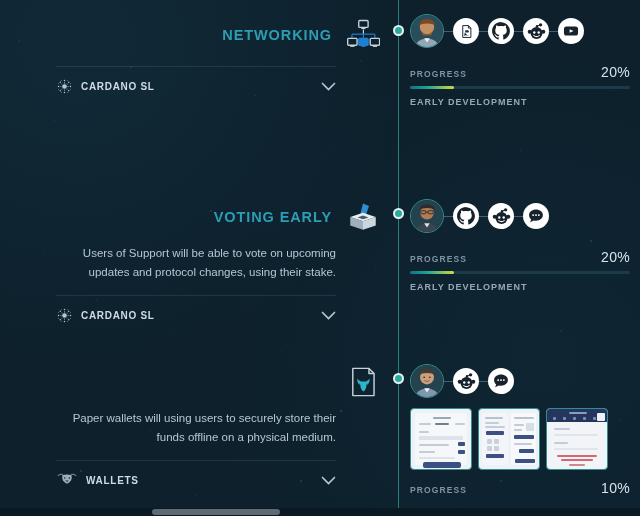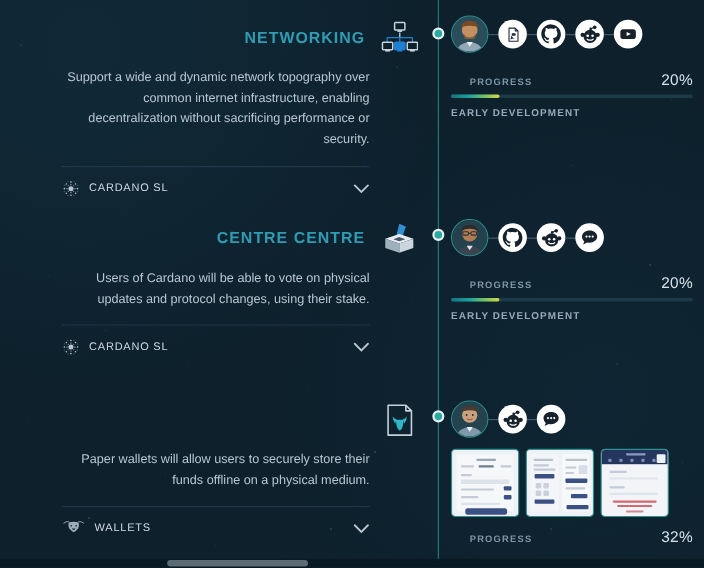--- a/index.html
+++ b/index.html
@@ -25,36 +25,36 @@
   
   .left{position:absolute;left:0;top:0;width:392px;height:516px;}
   .section{position:absolute;left:0;width:392px;}
   .sec-head{display:flex;align-items:center;justify-content:flex-end;gap:14px;padding-right:12px;}
   .sec-title{color:#2e9db4;font-size:14.5px;font-weight:bold;letter-spacing:.9px;}
   .sec-icon{width:34px;height:34px;flex:none;display:block;}
   .sec-desc{margin:10px 56px 0 56px;text-align:right;font-size:11.5px;line-height:1.62;color:#b7c6d2;}
   .chooser{margin:14px 56px 0 56px;border-top:1px solid rgba(120,160,185,.17);
     padding-top:11px;display:flex;align-items:center;gap:8px;}
   .chooser .logo{width:17px;height:17px;flex:none;}
-  .chooser .name{font-size:10px;font-weight:normal;letter-spacing:.7px;color:#cfdbe4;flex:1;}
+  .chooser .name{font-size:10px;font-weight:bold;letter-spacing:.7px;color:#cfdbe4;flex:1;}
   .chev{width:15px;height:9px;flex:none;}
 
   
   .right{position:absolute;left:410px;top:0;width:230px;height:516px;}
   .panel{position:absolute;left:0;width:220px;}
   .people{display:flex;align-items:center;height:46px;}
   .avatar{width:34px;height:34px;border-radius:50%;border:1.5px solid #2f8e8e;
     box-sizing:border-box;overflow:hidden;flex:none;position:relative;background:#22424f;}
   .connector{width:9px;height:1px;background:#44606e;flex:none;}
   .circ{width:26px;height:26px;border-radius:50%;background:#fff;flex:none;
     display:flex;align-items:center;justify-content:center;}
   .circ svg{display:block;}
 
   .prog-row{display:flex;align-items:baseline;justify-content:space-between;}
-  .prog-label{font-size:8.5px;font-weight:bold;letter-spacing:1.1px;color:#7e95a6;margin-left:17px;}
+  .prog-label{font-size:8.5px;font-weight:bold;letter-spacing:1.1px;color:#7e95a6;}
   .prog-pct{font-size:14px;color:#d6e2ea;letter-spacing:.3px;}
   .bar{position:relative;height:3px;margin-top:6px;background:#1d3a48;border-radius:2px;}
   .bar-fill{position:absolute;left:0;top:0;height:3px;border-radius:2px;
     background:linear-gradient(90deg,#17707f 0%,#19a39b 38%,#7ec35f 72%,#cfd944 100%);}
   .stage-label{margin-top:8px;font-size:9px;font-weight:bold;letter-spacing:1px;color:#96a9b8;}
 
   .shots{display:flex;gap:6px;margin-top:4px;}
   .shot{width:62px;height:62px;border-radius:4px;background:#eef1f5;
     border:1.5px solid #2f8e8e;box-sizing:border-box;overflow:hidden;position:relative;}
   .shot.dark-head{background:#f2f4f7;}
@@ -124,21 +124,20 @@
           <path d="M7 19 H34" stroke="#1f7fd0" stroke-width="1.4" fill="none"></path>
           <path d="M7 19 V24 M20.5 19 V24 M34 19 V24" stroke="#1f7fd0" stroke-width="1.4" fill="none"></path>
           <rect x="2" y="24" width="11" height="8" rx="1" fill="none" stroke="#c6d2da" stroke-width="1.6"></rect>
           <rect x="5" y="32" width="5" height="2" fill="#c6d2da"></rect>
           <rect x="15" y="24" width="11" height="8" rx="1" fill="#1f7fd0" stroke="#1f7fd0" stroke-width="1.6"></rect>
           <rect x="18" y="32" width="5" height="2" fill="#1f7fd0"></rect>
           <rect x="28.5" y="24" width="11" height="8" rx="1" fill="none" stroke="#c6d2da" stroke-width="1.6"></rect>
           <rect x="31.5" y="32" width="5" height="2" fill="#c6d2da"></rect>
         </svg>
       </div>
-      <div class="sec-desc">Support a wide and dynamic network topography over common internet infrastructure, enabling decentralization without sacrificing performance or security.</div>
       <div class="chooser">
         <svg class="logo" viewBox="0 0 40 40">
           <g fill="#b9c7d2">
             <circle cx="20" cy="20" r="5.4"></circle>
             <circle cx="20" cy="6" r="1.7"></circle>
               <circle cx="20" cy="34" r="1.7"></circle>
             <circle cx="6" cy="20" r="1.7"></circle>
               <circle cx="34" cy="20" r="1.7"></circle>
             <circle cx="10.1" cy="10.1" r="1.6"></circle>
               <circle cx="29.9" cy="29.9" r="1.6"></circle>
@@ -164,30 +163,30 @@
         </svg>
         <span class="name">CARDANO SL</span>
         <svg class="chev" viewBox="0 0 20 12">
           <path d="M2 2 L10 10 L18 2" fill="none" stroke="#b9c7d2" stroke-width="2.2" stroke-linecap="round"></path>
         </svg>
       </div>
     </div>
 
     <div class="section" style="top:200px">
       <div class="sec-head">
-        <div class="sec-title">CENTRE CENTRE</div>
+        <div class="sec-title">VOTING EARLY</div>
         <svg class="sec-icon" viewBox="0 0 40 40">
           <path d="M20 4 L27 7 L23 19 L17 16 Z" fill="#2f8fd0"></path>
           <path d="M5 20 L20 15 L35 20 L20 25 Z" fill="#e8edf1"></path>
           <path d="M5 20 L5 30 L20 35 L20 25 Z" fill="#9fb0bd"></path>
           <path d="M35 20 L35 30 L20 35 L20 25 Z" fill="#cbd6df"></path>
           <path d="M13.5 20.5 L20 18.3 L26.5 20.5 L20 22.6 Z" fill="#45566a"></path>
         </svg>
       </div>
-      <div class="sec-desc">Users of Cardano will be able to vote on physical updates and protocol changes, using their stake.</div>
+      <div class="sec-desc">Users of Support will be able to vote on upcoming updates and protocol changes, using their stake.</div>
       <div class="chooser">
         <svg class="logo" viewBox="0 0 40 40">
           <g fill="#b9c7d2">
             <circle cx="20" cy="20" r="5.4"></circle>
             <circle cx="20" cy="6" r="1.7"></circle>
               <circle cx="20" cy="34" r="1.7"></circle>
             <circle cx="6" cy="20" r="1.7"></circle>
               <circle cx="34" cy="20" r="1.7"></circle>
             <circle cx="10.1" cy="10.1" r="1.6"></circle>
               <circle cx="29.9" cy="29.9" r="1.6"></circle>
@@ -223,21 +222,21 @@
         <svg class="sec-icon" viewBox="0 0 40 40">
           <path d="M8 4 H27 L33 10 V36 H8 Z" fill="none" stroke="#c6d2da" stroke-width="1.7" stroke-linejoin="round"></path>
           <path d="M27 4 V10 H33" fill="none" stroke="#c6d2da" stroke-width="1.7" stroke-linejoin="round"></path>
           <g fill="#2fb6c8">
             <path d="M13 16 q2.2 2.6 4.2 3.2 l-1.6 4.4 q-2.6-3-2.6-7.6 Z"></path>
             <path d="M28 16 q-2.2 2.6 -4.2 3.2 l1.6 4.4 q2.6-3 2.6-7.6 Z"></path>
             <path d="M16 19.5 h9 l-1.4 7.2 q-.9 3.4 -3.1 4.6 q-2.2-1.2 -3.1-4.6 Z"></path>
           </g>
         </svg>
       </div>
-      <div class="sec-desc">Paper wallets will allow users to securely store their funds offline on a physical medium.</div>
+      <div class="sec-desc">Paper wallets will using users to securely store their funds offline on a physical medium.</div>
       <div class="chooser">
         <svg class="logo" viewBox="0 0 44 34" style="width:22px;height:17px">
           <g fill="none" stroke="#aebcc8" stroke-width="1.5" stroke-linecap="round">
             <path d="M4 7 q4-3.5 9-2.5"></path>
             <path d="M40 7 q-4-3.5 -9-2.5"></path>
           </g>
           <g fill="#aebcc8">
             <path d="M13 6 q9-2.5 18 0 q1.6 6 -1 11 q-3.4 4.5 -8 6.5 q-4.6-2 -8-6.5 q-2.6-5 -1-11 Z" opacity=".9"></path>
           </g>
           <g fill="#0d202c">
@@ -463,21 +462,21 @@
           <div class="ln" style="left:7px;top:39px;width:44px;background:#dfe5ec"></div>
           <div class="ln-red" style="left:10px;top:46px;width:40px"></div>
           <div class="ln-red" style="left:14px;top:50px;width:32px"></div>
           <div class="ln" style="left:22px;top:55px;width:16px;background:#c98a90"></div>
         </div>
       </div>
 
       <div style="margin-top:10px">
         <div class="prog-row">
           <span class="prog-label">PROGRESS</span>
-          <span class="prog-pct">32%</span>
+          <span class="prog-pct">10%</span>
         </div>
       </div>
     </div>
   </div>
 
   <div class="scrollbar">
     <div class="scroll-thumb"></div>
   </div>
 </div>
 

